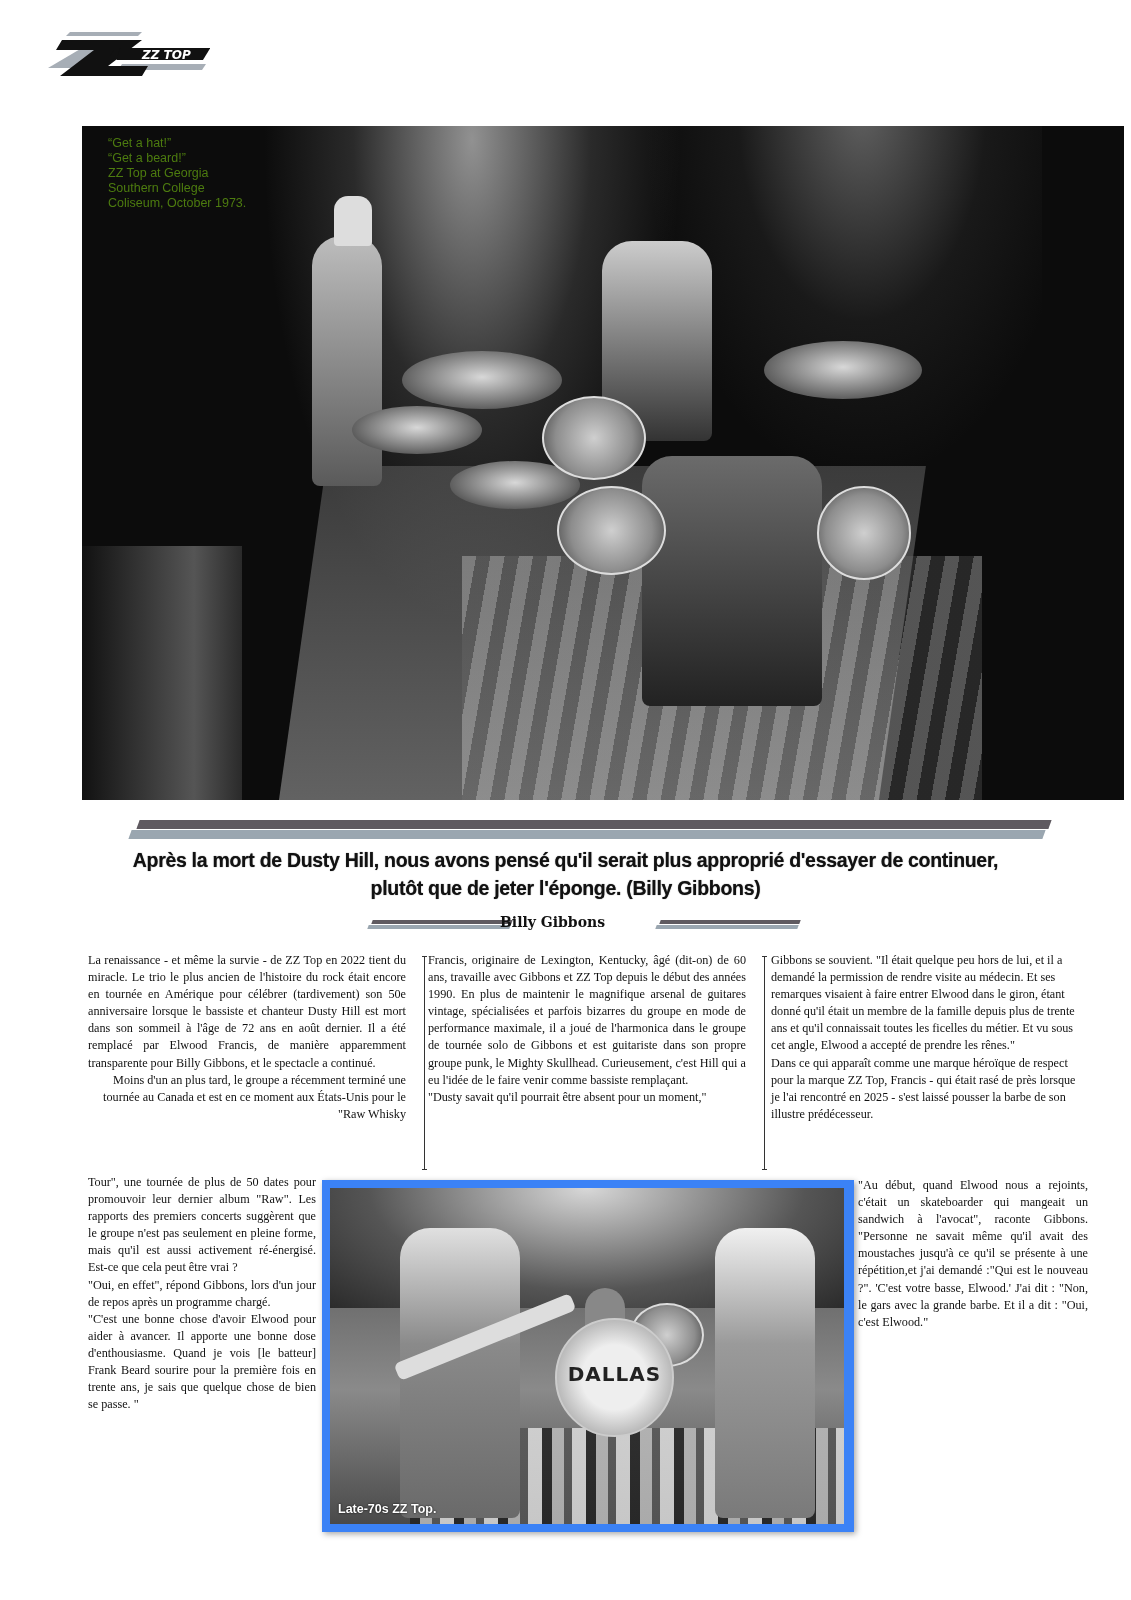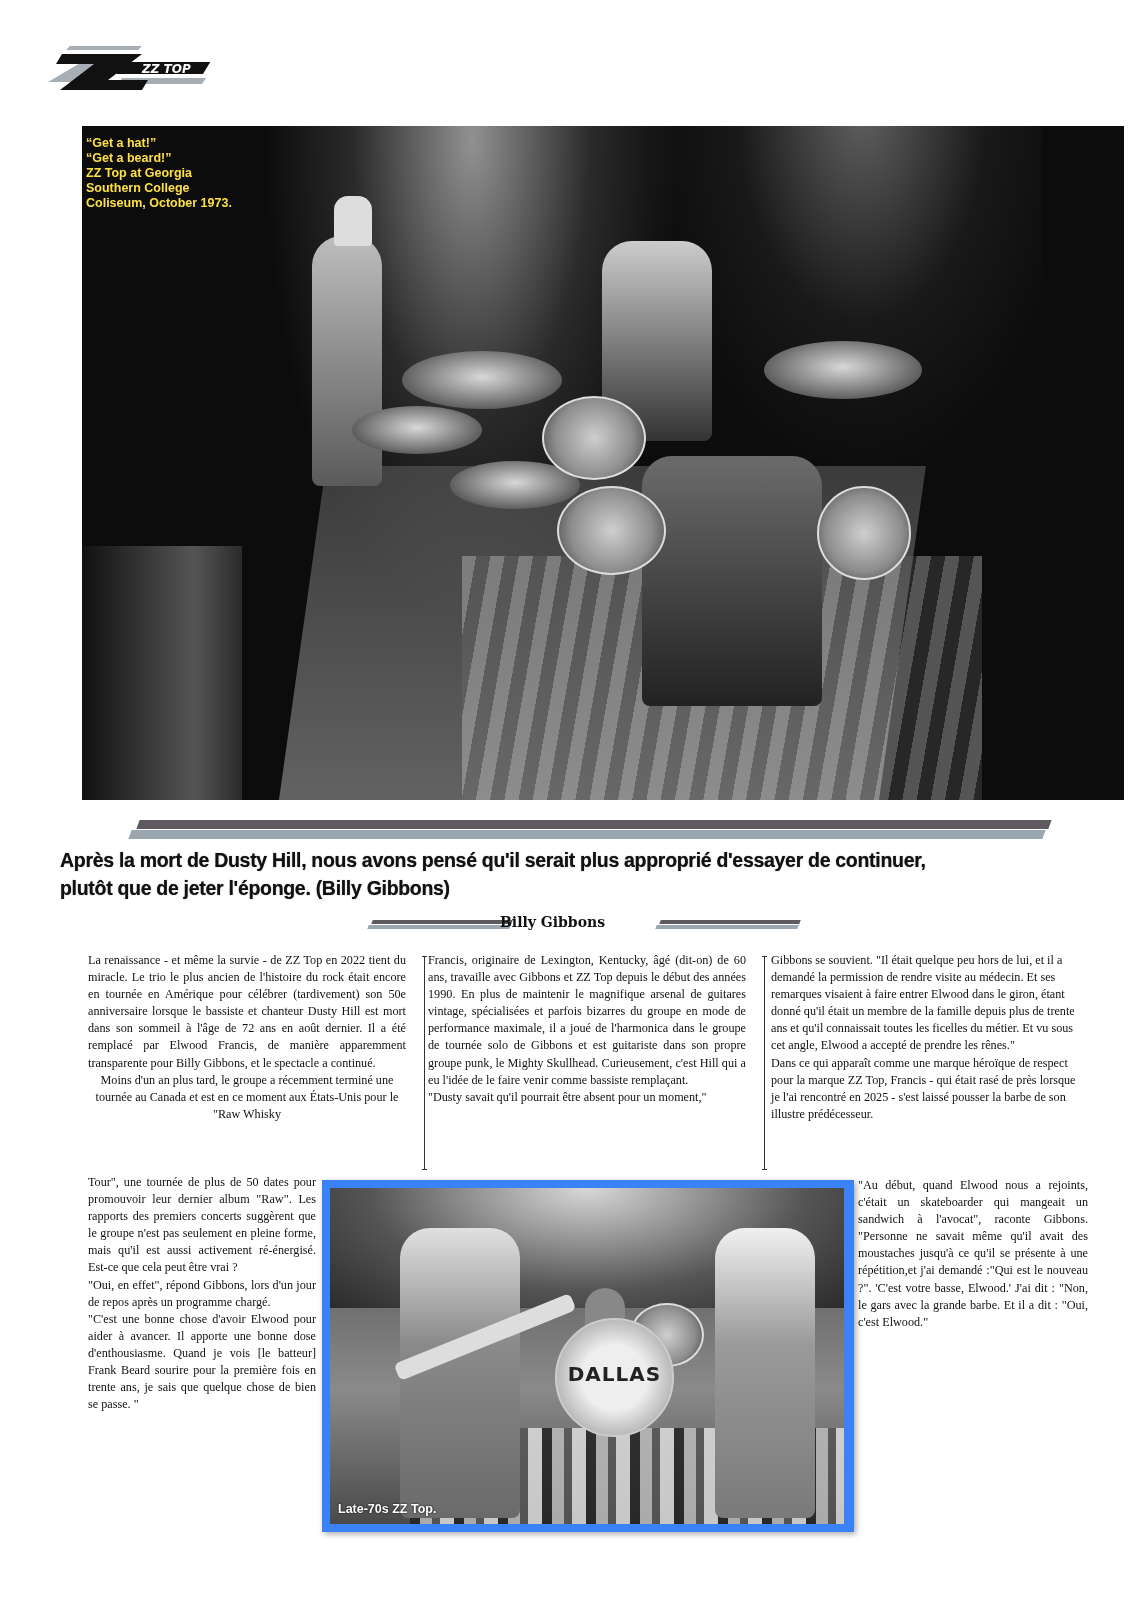--- a/index.html
+++ b/index.html
@@ -1,42 +1,42 @@
 <!DOCTYPE html>
 <html><head>
 <meta charset="utf-8">
 <style>
   html, body { margin:0; padding:0; background:#ffffff; }
   body { width:1131px; height:1600px; position:relative; overflow:hidden; font-family:"DejaVu Sans", sans-serif; color:#111; }
   .abs { position:absolute; }
 
   
-  .logo { left:30px; top:40px; width:180px; height:55px; }
+  .logo { left:30px; top:26px; width:180px; height:55px; }
 
   
   .photo-top { left:82px; top:126px; width:1042px; height:674px; background:#0c0c0c; overflow:hidden; }
   .photo-top .spot1 { position:absolute; left:180px; top:-40px; width:420px; height:540px;
      background:radial-gradient(ellipse at 50% 10%, rgba(255,255,255,0.55), rgba(180,180,180,0.18) 40%, rgba(0,0,0,0) 70%); }
   .photo-top .spot2 { position:absolute; left:560px; top:-40px; width:400px; height:400px;
      background:radial-gradient(ellipse at 55% 5%, rgba(255,255,255,0.35), rgba(120,120,120,0.12) 40%, rgba(0,0,0,0) 70%); }
   .photo-top .stage { position:absolute; left:220px; top:340px; width:600px; height:340px;
      background:linear-gradient(180deg, rgba(90,90,90,0.6), rgba(170,170,170,0.55)); transform:skewX(-8deg); }
   .photo-top .rug { position:absolute; left:380px; top:430px; width:520px; height:260px;
      background:repeating-linear-gradient(100deg, rgba(220,220,220,0.35) 0 14px, rgba(120,120,120,0.25) 14px 28px); }
   .photo-top .amp { position:absolute; left:0; top:420px; width:160px; height:260px; background:linear-gradient(90deg,#111,#555 70%,#2a2a2a); }
   .cym { position:absolute; border-radius:50%; background:radial-gradient(ellipse at 50% 45%, #d8d8d8, #7a7a7a 55%, #2a2a2a); }
   .drum { position:absolute; border-radius:50%; background:radial-gradient(circle, #cfcfcf, #8d8d8d 60%, #3a3a3a); border:2px solid #ddd; }
   .fig { position:absolute; background:linear-gradient(180deg,#bdbdbd,#5a5a5a); border-radius:30px 30px 8px 8px; }
-  .caption-top { position:absolute; left:4px; top:10px; color:#fde047; font-family:"Liberation Sans", sans-serif; font-weight:bold; font-size:12.5px; line-height:15px; white-space:pre-line; }
+  .caption-top { position:absolute; left:26px; top:10px; color:#4d7c0f; font-family:"Liberation Sans", sans-serif; font-weight:normal; font-size:12.5px; line-height:15px; white-space:pre-line; }
 
   
   .stripe { position:absolute; transform:skewX(-20deg); }
 
   
-  .pullquote { left:60px; top:846px; width:1011px; font-family:"Liberation Sans", sans-serif; font-weight:bold; font-size:19.5px; line-height:28px; color:#111; text-shadow:0 0 1px #555; letter-spacing:-0.3px; }
+  .pullquote { left:60px; top:846px; width:1011px; text-align:center; font-family:"Liberation Sans", sans-serif; font-weight:bold; font-size:19.5px; line-height:28px; color:#111; text-shadow:0 0 1px #555; letter-spacing:-0.3px; }
 
   .byline { left:500px; top:914px; width:160px; font-family:"DejaVu Serif", serif; font-weight:bold; font-size:14px; color:#111; }
 
   
   .col { position:absolute; font-family:Liberation Serif, serif; font-size:12.2px; line-height:17.1px; text-align:justify; color:#111; }
   .col p { margin:0; }
   .divider { position:absolute; width:1px; background:#333; }
   .divider::before, .divider::after { content:""; position:absolute; left:-2px; width:5px; height:1px; background:#333; }
   .divider::before { top:0; } .divider::after { bottom:0; }
 
@@ -99,21 +99,21 @@
 </div>
 
 <div class="stripe" style="left:372px;top:920px;width:140px;height:4px;background:#5f5a60;"></div>
 <div class="stripe" style="left:368px;top:925px;width:142px;height:4px;background:#9aa6b0;"></div>
 <div class="stripe" style="left:660px;top:920px;width:140px;height:4px;background:#5f5a60;"></div>
 <div class="stripe" style="left:656px;top:925px;width:142px;height:4px;background:#9aa6b0;"></div>
 <div class="abs byline">Billy Gibbons</div>
 
 <div class="col" style="left:88px;top:952px;width:318px;">
   <p>La renaissance - et même la survie - de ZZ Top en 2022 tient du miracle. Le trio le plus ancien de l'histoire du rock était encore en tournée en Amérique pour célébrer (tardivement) son 50e anniversaire lorsque le bassiste et chanteur Dusty Hill est mort dans son sommeil à l'âge de 72 ans en août dernier. Il a été remplacé par Elwood Francis, de manière apparemment transparente pour Billy Gibbons, et le spectacle a continué.</p>
-  <p style="text-align:center;">Moins d'un an plus tard, le groupe a récemment terminé une tournée au Canada et est en ce moment aux États-Unis pour le "Raw Whisky</p>
+  <p style="text-align:right;">Moins d'un an plus tard, le groupe a récemment terminé une tournée au Canada et est en ce moment aux États-Unis pour le "Raw Whisky</p>
 </div>
 
 <div class="col" style="left:88px;top:1174px;width:228px;">
   <p> Tour", une tournée de plus de 50 dates pour promouvoir leur dernier album "Raw". Les rapports des premiers concerts suggèrent que le groupe n'est pas seulement en pleine forme, mais qu'il est aussi activement ré-énergisé. Est-ce que cela peut être vrai ?</p>
   <p>"Oui, en effet", répond Gibbons, lors d'un jour de repos après un programme chargé.</p>
   <p>"C'est une bonne chose d'avoir Elwood pour aider à avancer. Il apporte une bonne dose d'enthousiasme. Quand je vois [le batteur] Frank Beard sourire pour la première fois en trente ans, je sais que quelque chose de bien se passe. "</p>
 </div>
 
 <div class="divider" style="left:424px;top:956px;height:214px;"></div>
 

